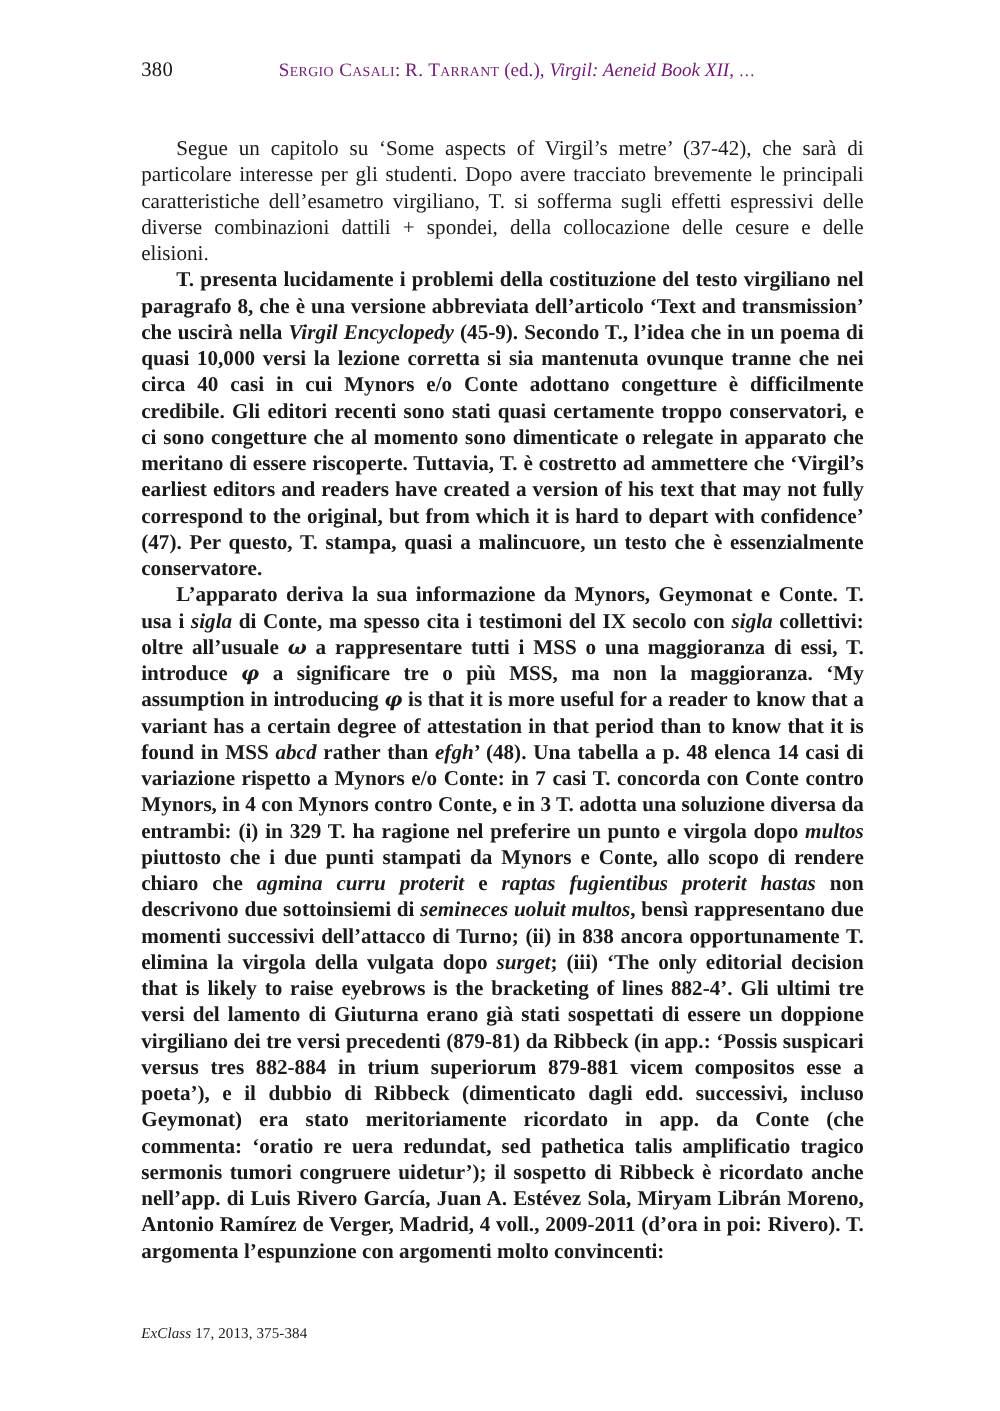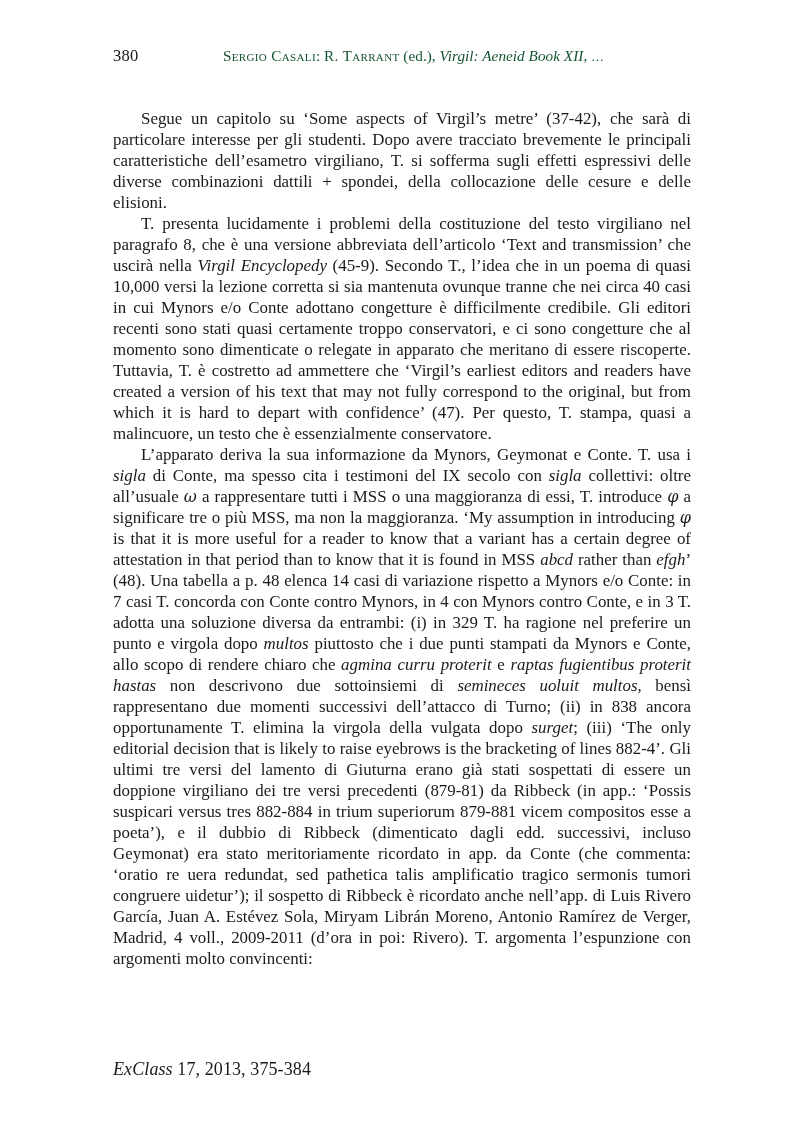--- a/index.html
+++ b/index.html
@@ -36,21 +36,21 @@
   }
   .folio {
     font-size: 16.5px;
     letter-spacing: 0.2px;
     color: #16161a;
     width: 74px;
     flex: 0 0 74px;
   }
   .head-title {
     font-size: 15.2px;
-    color: #14532d;
+    color: #701a75;
     white-space: nowrap;
     letter-spacing: 0.05px;
   }
   .smallcaps {
     font-variant: small-caps;
     letter-spacing: 0.35px;
   }
   .head-ital {
     font-style: italic;
   }
@@ -70,33 +70,34 @@
     font-size: 16.9px;
     line-height: 21.0px;
     text-align: justify;
     text-justify: inter-word;
     text-indent: 28px;
     hyphens: none;
     word-spacing: 0.1px;
   }
   p.para.cont {
     text-indent: 28px;
+    font-weight: bold;
   }
   i, em { font-style: italic; }
   .grk {
     font-family: "DejaVu Serif", serif;
     font-style: italic;
     font-size: 16px;
   }
   
   .footer {
     position: absolute;
     left: 113px;
     top: 1059px;
-    font-size: 18px;
+    font-size: 12px;
     color: #1a1a1a;
     letter-spacing: 0.1px;
   }
   .footer .jn { font-style: italic; }
 </style>
 </head>
 <body>
 
 <div class="page">
 

